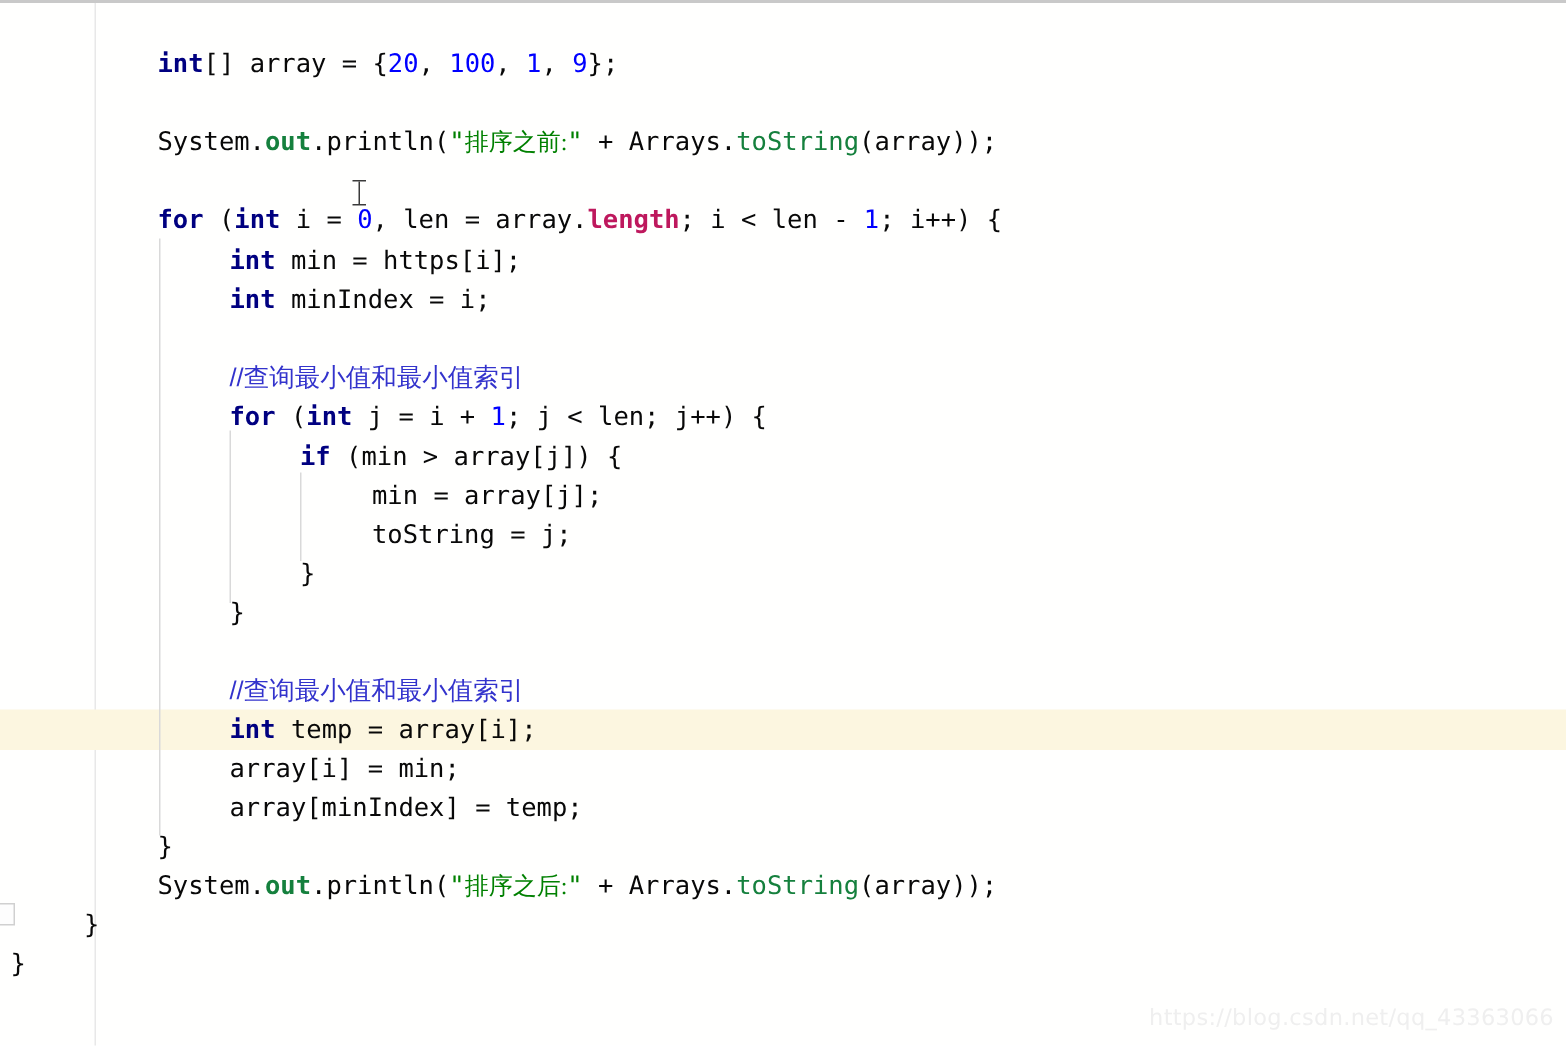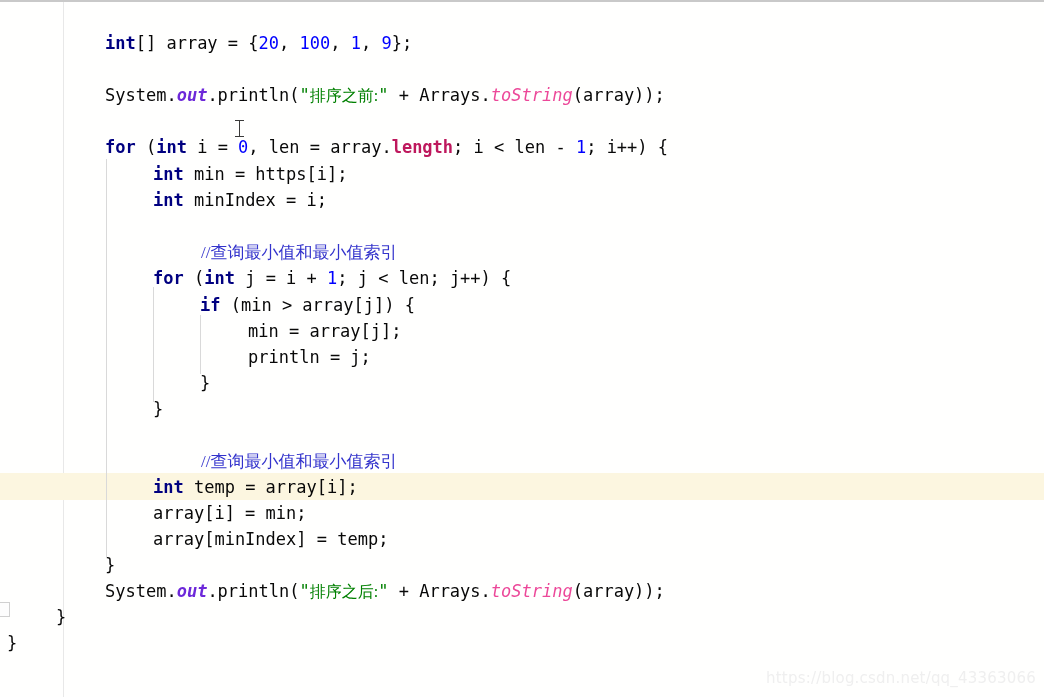--- a/index.html
+++ b/index.html
@@ -69,24 +69,24 @@
     color: #080808;
     letter-spacing: 0px;
   }
 
   .ind0 { padding-left: 105px; }
 
   
   .kw      { color: #000080; font-weight: bold; }
   .num     { color: #0000ff; }
   .str     { color: #008000; }
-  .field   { color: #6d28d9; font-weight: bold; font-style: italic; }
+  .field   { color: #15803d; font-weight: bold; }
   .prop    { color: #be185d; font-weight: bold; }
-  .method  { color: #ec4899; font-style: italic; }
-  .cmt-cjk { color: #3333cc; font-family: Liberation Serif, serif; font-size: 17px; margin-left: 48px; }
+  .method  { color: #15803d; }
+  .cmt-cjk { color: #3333cc; font-family: Liberation Sans, sans-serif; font-size: 17px; }
   .cjk     { color: #008000; font-family: Liberation Serif, serif; font-size: 16px; }
 
   
   .ibeam {
     position: absolute;
     width: 11px;
     height: 17px;
   }
   .ibeam .stem {
     position: absolute;
@@ -155,21 +155,21 @@
     <div class="line" style="top:185px; padding-left:153px;"><span class="kw">int</span><span> minIndex = i;</span></div>
 
     <div class="line" style="top:237px; padding-left:153px;"><span class="cmt-cjk">//查询最小值和最小值索引</span></div>
 
     <div class="line" style="top:263px; padding-left:153px;"><span class="kw">for</span><span> (</span><span class="kw">int</span><span> j = i + </span><span class="num">1</span><span>; j &lt; len; j++) {</span></div>
 
     <div class="line" style="top:290px; padding-left:200px;"><span class="kw">if</span><span> (min &gt; array[j]) {</span></div>
 
     <div class="line" style="top:316px; padding-left:248px;"><span>min = array[j];</span></div>
 
-    <div class="line" style="top:342px; padding-left:248px;"><span>println = j;</span></div>
+    <div class="line" style="top:342px; padding-left:248px;"><span>toString = j;</span></div>
 
     <div class="line" style="top:368px; padding-left:200px;"><span>}</span></div>
 
     <div class="line" style="top:394px; padding-left:153px;"><span>}</span></div>
 
     <div class="line" style="top:446px; padding-left:153px;"><span class="cmt-cjk">//查询最小值和最小值索引</span></div>
 
     <div class="line" style="top:472px; padding-left:153px;"><span class="kw">int</span><span> temp = array[i];</span></div>
 
     <div class="line" style="top:498px; padding-left:153px;"><span>array[i] = min;</span></div>

